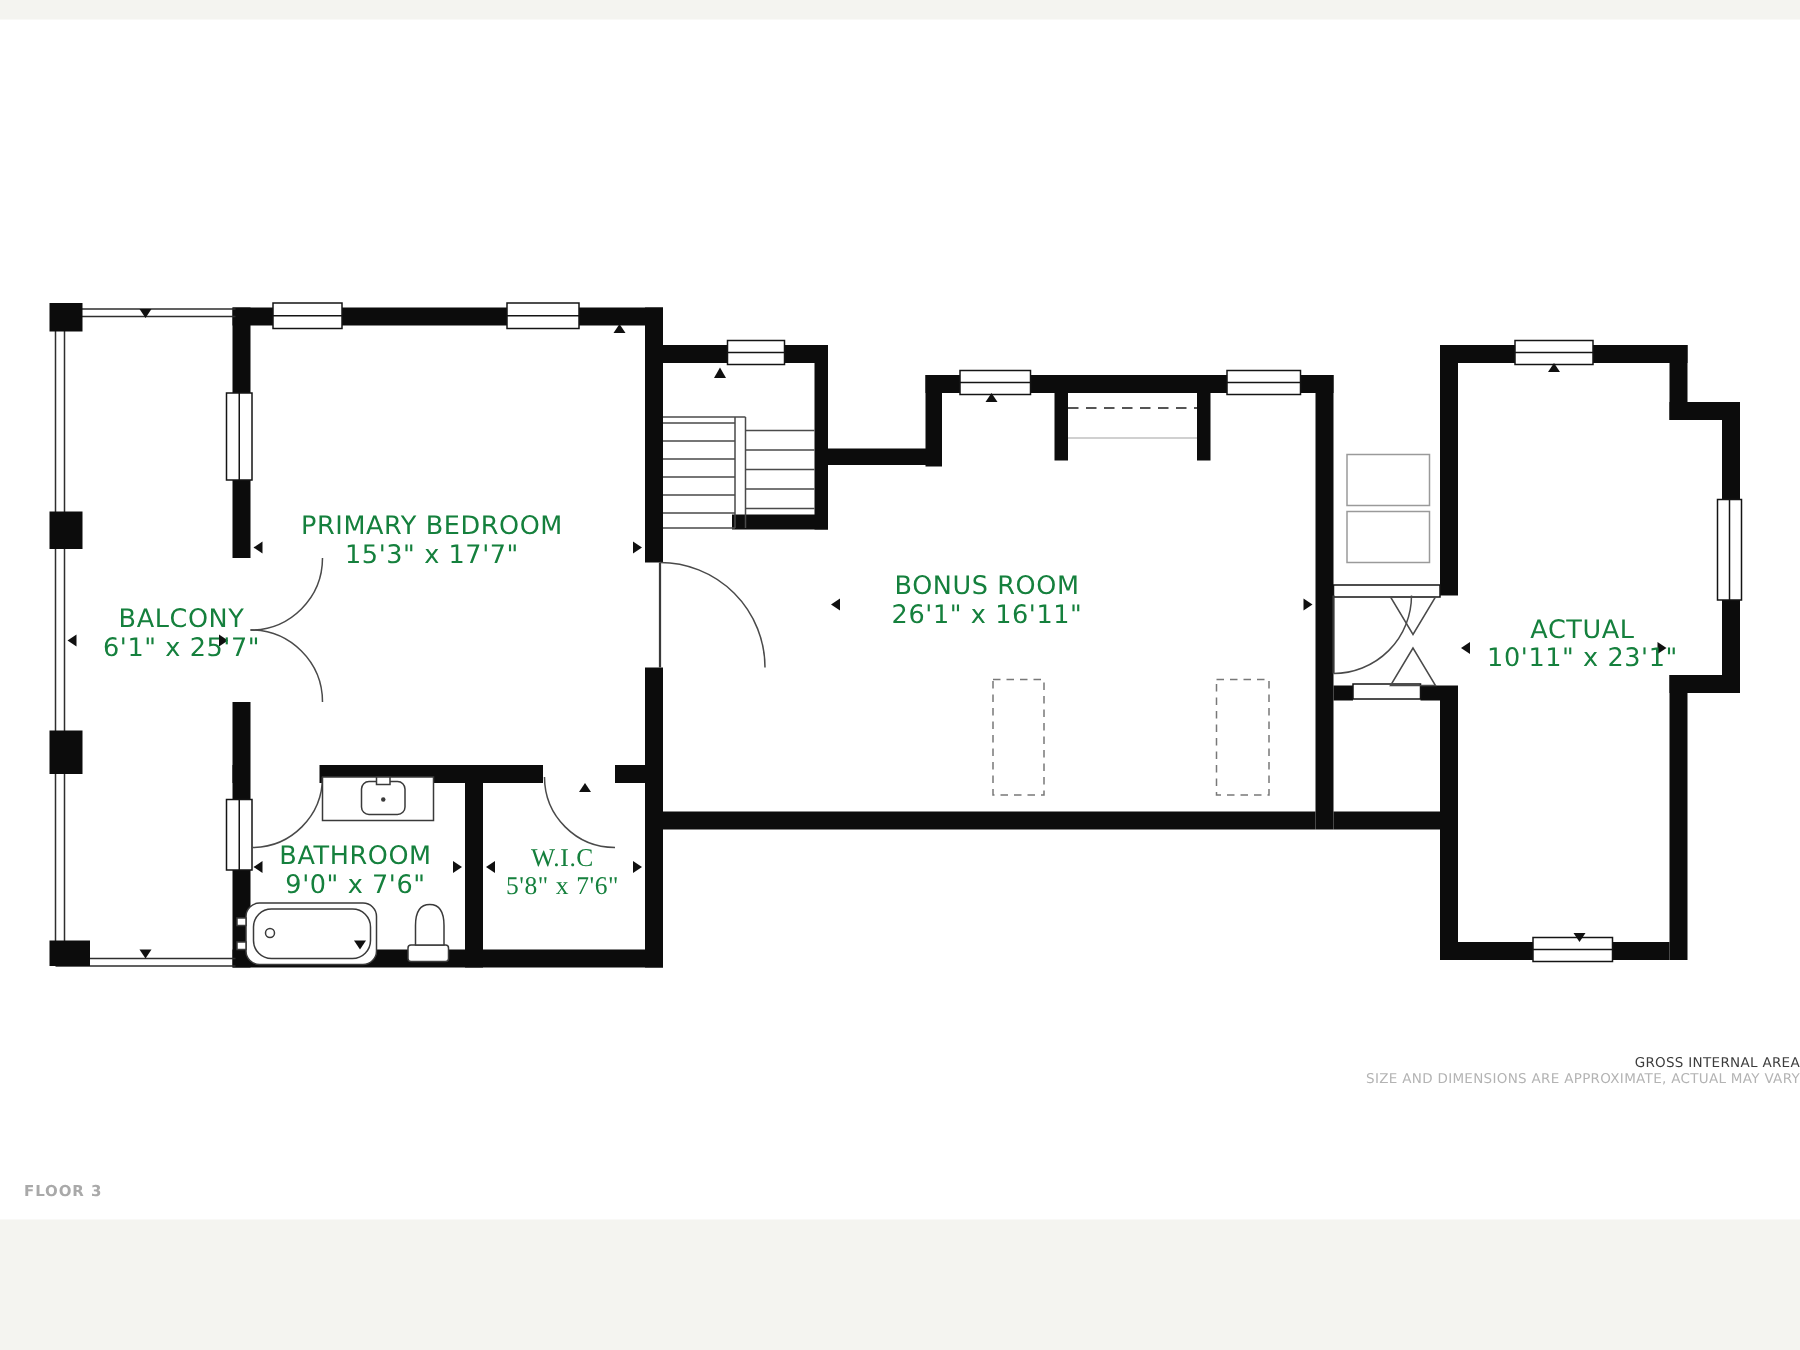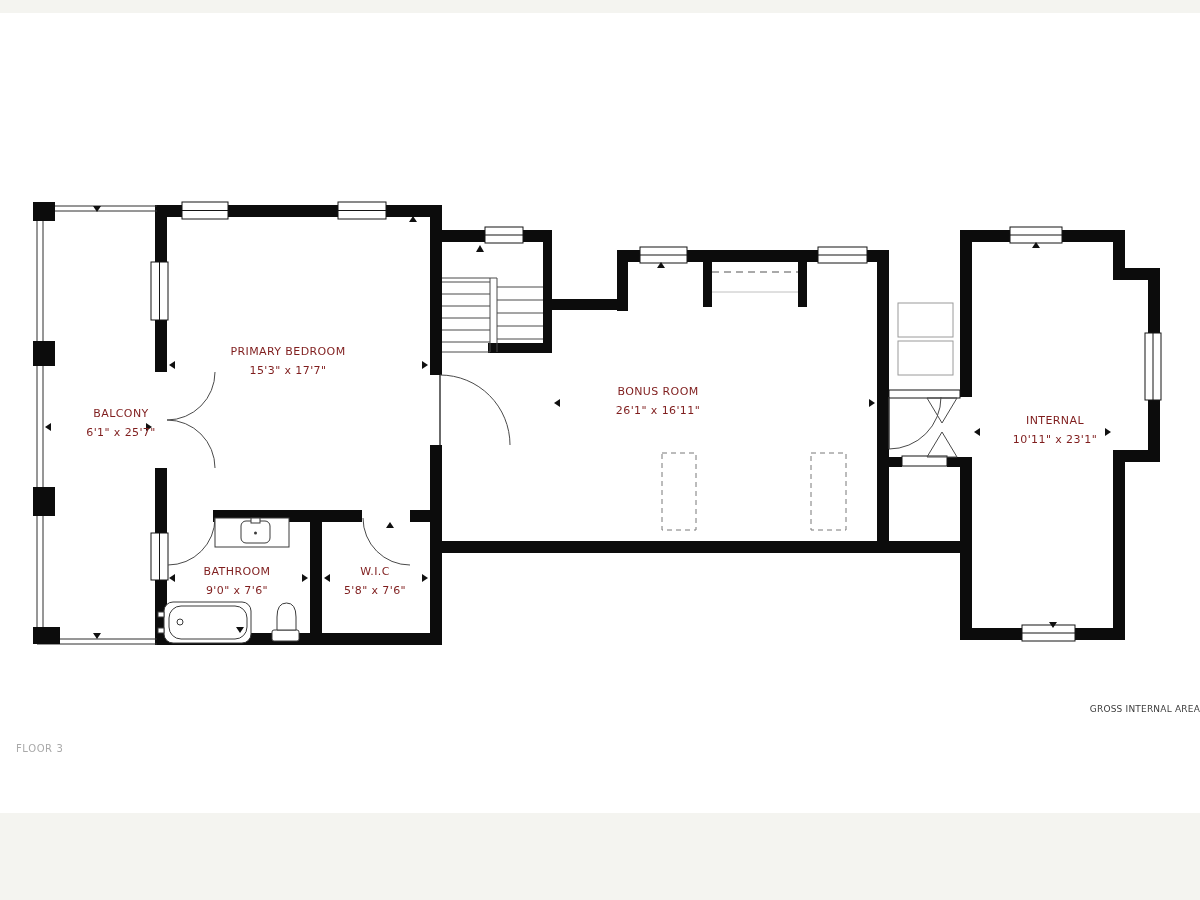--- a/index.html
+++ b/index.html
@@ -16,25 +16,25 @@
   .arc{stroke:#4a4a4a;stroke-width:1;fill:none;}
   .leaf{stroke:#3a3a3a;stroke-width:1.5;fill:none;}
   .fix{fill:#ffffff;stroke:#3a3a3a;stroke-width:1;}
   .stair{stroke:#4a4a4a;stroke-width:1;fill:none;}
   .dashrect{fill:none;stroke:#787878;stroke-width:1;stroke-dasharray:5 4;}
   .dashline{fill:none;stroke:#555555;stroke-width:1.2;stroke-dasharray:7 5;}
   .faint{stroke:#c0c0c0;stroke-width:1;fill:none;}
   .shelf{fill:#ffffff;stroke:#9a9a9a;stroke-width:1;}
   .arrow{fill:#101010;stroke:none;}
   .room-label{position:absolute;transform:translateX(-50%);text-align:center;
-              color:#7f1d1d;font-size:11px;line-height:19px;letter-spacing:.4px;white-space:nowrap;}
+              color:#15803d;font-size:17px;line-height:19px;letter-spacing:.4px;white-space:nowrap;}
   .footer{position:absolute;left:0;right:0;top:704px;text-align:right;
           font-size:9px;line-height:11px;color:#3c3c3c;letter-spacing:.2px;}
   .footer .muted{color:#b3b3b3;}
-  .floor-tag{position:absolute;left:16px;top:743px;font-size:10px;color:#a9a9a9;letter-spacing:.6px;}
+  .floor-tag{position:absolute;left:16px;top:789px;font-size:10px;color:#a9a9a9;letter-spacing:.6px;font-weight:bold;}
 </style>
 </head>
 <body>
 
 <div class="page">
   <div class="band band-top"></div>
   <div class="band band-bottom"></div>
 
   <svg class="plan" width="1200" height="900" viewBox="0 0 1200 900">
 
@@ -200,31 +200,32 @@
     <div>6'1" x 25'7"</div>
   </div>
   <div class="room-label" style="left:288px;top:342px;">
     <div>PRIMARY BEDROOM</div>
     <div>15'3" x 17'7"</div>
   </div>
   <div class="room-label" style="left:237px;top:562px;">
     <div>BATHROOM</div>
     <div>9'0" x 7'6"</div>
   </div>
-  <div class="room-label" style="left:375px;top:562px;">
+  <div class="room-label" style="left:375px;top:562px;font-family:Liberation Serif, serif;">
     <div>W.I.C</div>
     <div>5'8" x 7'6"</div>
   </div>
   <div class="room-label" style="left:658px;top:382px;text-align:center;">
     <div>BONUS ROOM</div>
     <div>26'1" x 16'11"</div>
   </div>
   <div class="room-label" style="left:1055px;top:411px;">
-    <div>INTERNAL</div>
+    <div>ACTUAL</div>
     <div>10'11" x 23'1"</div>
   </div>
 
   <div class="footer">
     <div>GROSS INTERNAL AREA</div>
+    <div class="muted">SIZE AND DIMENSIONS ARE APPROXIMATE, ACTUAL MAY VARY</div>
   </div>
 
   <div class="floor-tag">FLOOR 3</div>
 </div>
 
 </body></html>

